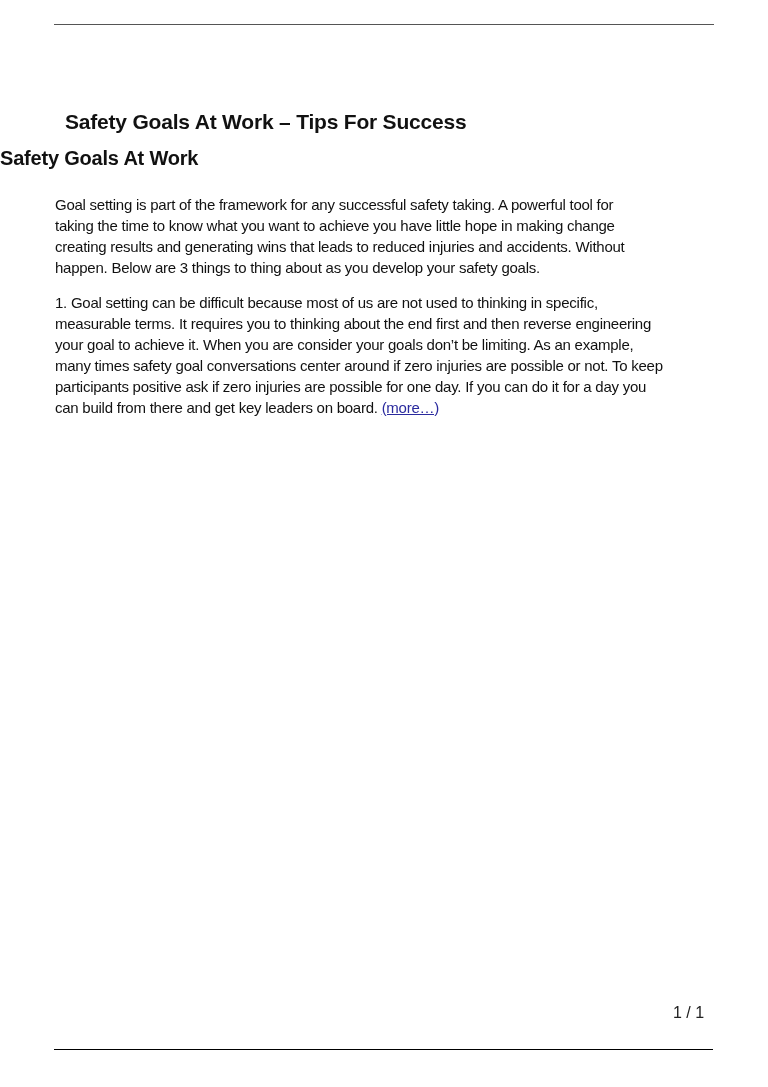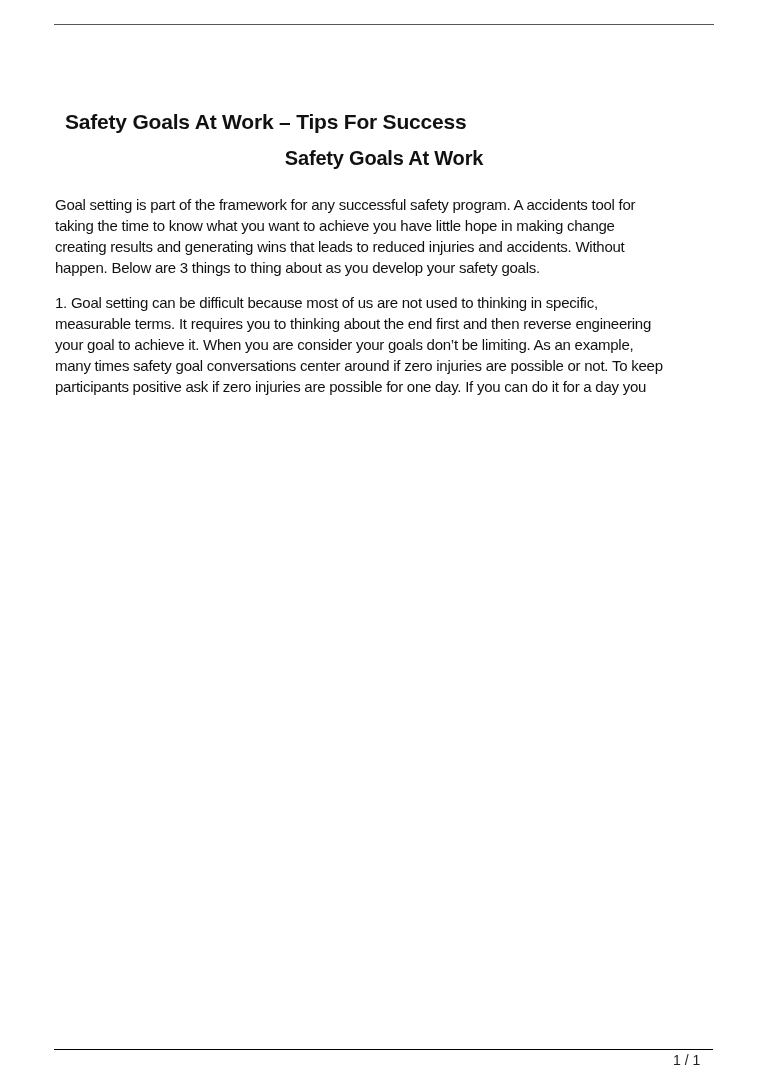--- a/index.html
+++ b/index.html
@@ -32,21 +32,21 @@
       font-weight: bold;
       letter-spacing: -0.2px;
       white-space: nowrap;
     }
     .doc-subtitle {
       position: absolute;
       left: 0;
       top: 147px;
       width: 768px;
       margin: 0;
-      text-align: center;
+      text-align: left;
       font-size: 20px;
       font-weight: bold;
       letter-spacing: -0.2px;
     }
     .body-text {
       position: absolute;
       left: 55px;
       width: 680px;
       margin: 0;
       font-size: 15px;
@@ -65,46 +65,47 @@
       position: absolute;
       left: 54px;
       top: 1049px;
       width: 659px;
       height: 0;
       border-top: 1px solid #000000;
     }
     .page-number {
       position: absolute;
       left: 673px;
-      top: 1052px;
-      font-size: 14px;
+      top: 1004px;
+      font-size: 16px;
       color: #222222;
       white-space: nowrap;
     }
   </style>
 </head>
 <body>
 
 <div>
   <div class="top-rule"></div>
 
   <h1 class="doc-title">Safety Goals At Work – Tips For Success</h1>
 
   <h2 class="doc-subtitle">Safety Goals At Work</h2>
 
   <p class="body-text para-1">
-    <span class="line">Goal setting is part of the framework for any successful safety program. A  accidents tool for</span>
+    <span class="line">Goal setting is part of the framework for any successful safety taking. A  powerful tool for</span>
     <span class="line">taking the time to know what you want to achieve  you have little hope in making change</span>
     <span class="line">creating results and generating wins that leads to reduced  injuries and accidents. Without</span>
     <span class="line">happen. Below are 3 things to thing about  as you develop your safety goals.</span>
   </p>
 
   <p class="body-text para-2">
     <span class="line">1. Goal setting can be difficult because most of us are not used to thinking  in specific,</span>
     <span class="line">measurable terms. It requires you to thinking about the end first  and then reverse engineering</span>
     <span class="line">your goal to achieve it. When you are consider your  goals don’t be limiting. As an example,</span>
     <span class="line">many times safety goal conversations  center around if zero injuries are possible or not. To keep</span>
     <span class="line">participants  positive ask if zero injuries are possible for one day. If you can do it for a  day you</span>
+    <span class="line"><span>can build from there and get key leaders on board. </span><a class="more-link">(more…)</a></span>
   </p>
 
   <div class="bottom-rule"></div>
   <div class="page-number">1 / 1</div>
 </div>
 
 </body></html>

